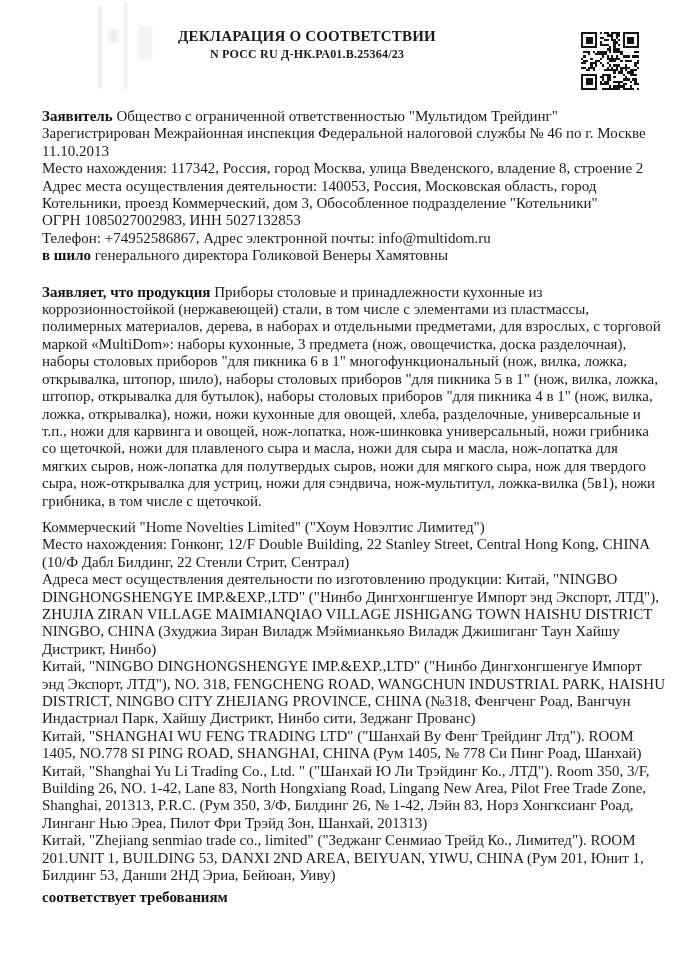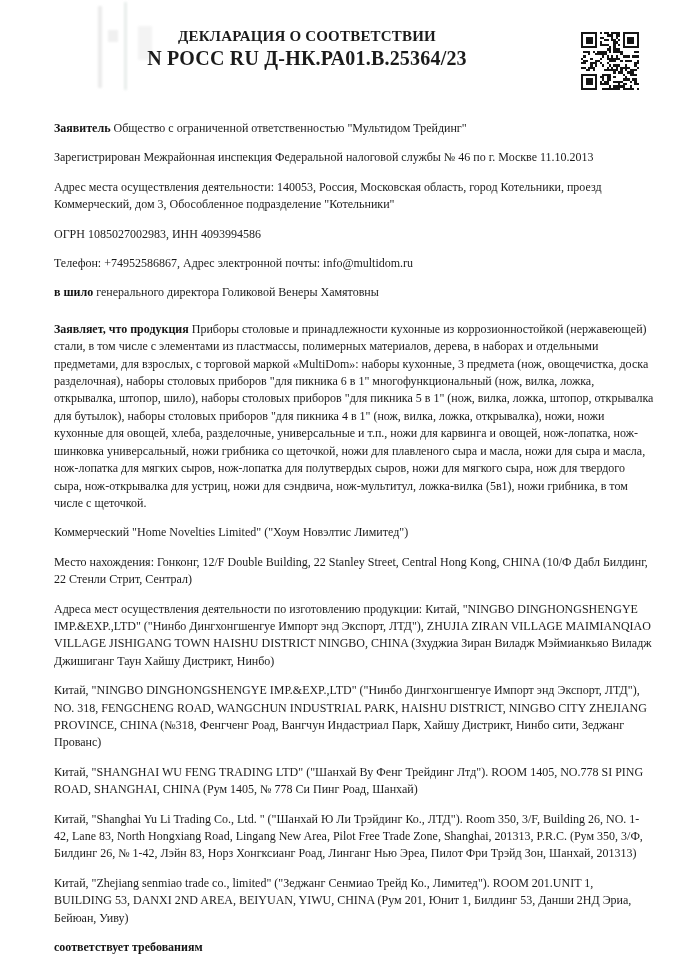--- a/index.html
+++ b/index.html
@@ -28,27 +28,27 @@
   header{position:relative;height:92px;}
   .title-wrap{
     width:530px;
     text-align:center;
     padding-top:12px;
   }
   .title-line1{
     font-size:15px;font-weight:bold;margin:0;letter-spacing:.2px;
   }
   .title-line2{
-    font-size:20px;font-weight:bold;margin:2px 0 0 0;letter-spacing:.2px;
+    font-size:12px;font-weight:bold;margin:2px 0 0 0;letter-spacing:.2px;
   }
   .qr{
     position:absolute;right:27px;top:16px;width:58px;height:58px;display:block;
   }
 
-  p{margin:12px;font-size:12px;line-height:17.4px;text-align:left;}
+  p{margin:0;font-size:15px;line-height:17.4px;text-align:left;}
   b{font-weight:bold;color:#131313;}
   .sec-product{margin-top:19px;}
   .sec-manufacturer{margin-top:9px;}
   .sec-release{margin-top:25px;}
   .sec-compliance{margin-top:5px;}
 </style>
 </head>
 <body>
 
 <div class="page">
@@ -365,22 +365,23 @@
         <rect x="20" y="24" width="1" height="1" fill="#151515"></rect>
         <rect x="21" y="24" width="1" height="1" fill="#151515"></rect>
         <rect x="22" y="24" width="1" height="1" fill="#151515"></rect>
         <rect x="24" y="24" width="1" height="1" fill="#151515"></rect>
       </svg>
   </header>
 
   <section class="sec-applicant">
     <p><b>Заявитель</b> <span>Общество с ограниченной ответственностью "Мультидом Трейдинг"</span></p>
     <p>Зарегистрирован Межрайонная инспекция Федеральной налоговой службы № 46 по г. Москве 11.10.2013</p>
+    <p>Место нахождения: 117342, Россия, город Москва, улица Введенского, владение 8, строение 2</p>
     <p>Адрес места осуществления деятельности: 140053, Россия, Московская область, город Котельники, проезд Коммерческий, дом 3, Обособленное подразделение "Котельники"</p>
-    <p>ОГРН 1085027002983, ИНН 4093994586</p>
+    <p>ОГРН 1085027002983, ИНН 5027132853</p>
     <p>Телефон: +74952586867, Адрес электронной почты: info@multidom.ru</p>
     <p><b>в шило</b> <span>генерального директора Голиковой Венеры Хамятовны</span></p>
   </section>
 
   <section class="sec-product">
     <p><b>Заявляет, что продукция</b> <span>Приборы столовые и принадлежности кухонные из коррозионностойкой (нержавеющей) стали, в том числе с элементами из пластмассы, полимерных материалов, дерева, в наборах и отдельными предметами, для взрослых, с торговой маркой «MultiDom»: наборы кухонные, 3 предмета (нож, овощечистка, доска разделочная), наборы столовых приборов "для пикника 6 в 1" многофункциональный (нож, вилка, ложка, открывалка, штопор, шило), наборы столовых приборов "для пикника 5 в 1" (нож, вилка, ложка, штопор, открывалка для бутылок), наборы столовых приборов "для пикника 4 в 1" (нож, вилка, ложка, открывалка), ножи, ножи кухонные для овощей, хлеба, разделочные, универсальные и т.п., ножи для карвинга и овощей, нож-лопатка, нож-шинковка универсальный, ножи грибника со щеточкой, ножи для плавленого сыра и масла, ножи для сыра и масла, нож-лопатка для мягких сыров, нож-лопатка для полутвердых сыров, ножи для мягкого сыра, нож для твердого сыра, нож-открывалка для устриц, ножи для сэндвича, нож-мультитул, ложка-вилка (5в1), ножи грибника, в том числе с щеточкой.</span></p>
   </section>
 
   <section class="sec-manufacturer">
     <p><span>Коммерческий</span> <span>"Home Novelties Limited" ("Хоум Новэлтис Лимитед")</span></p>

